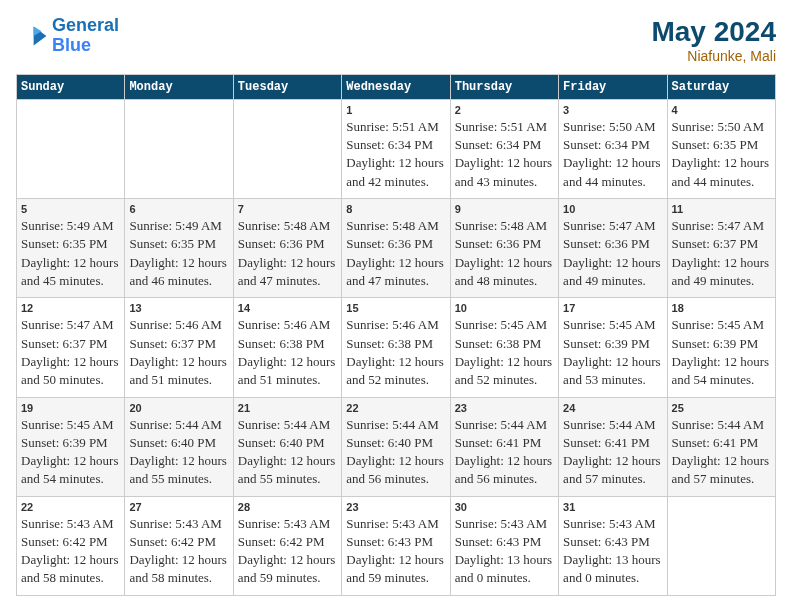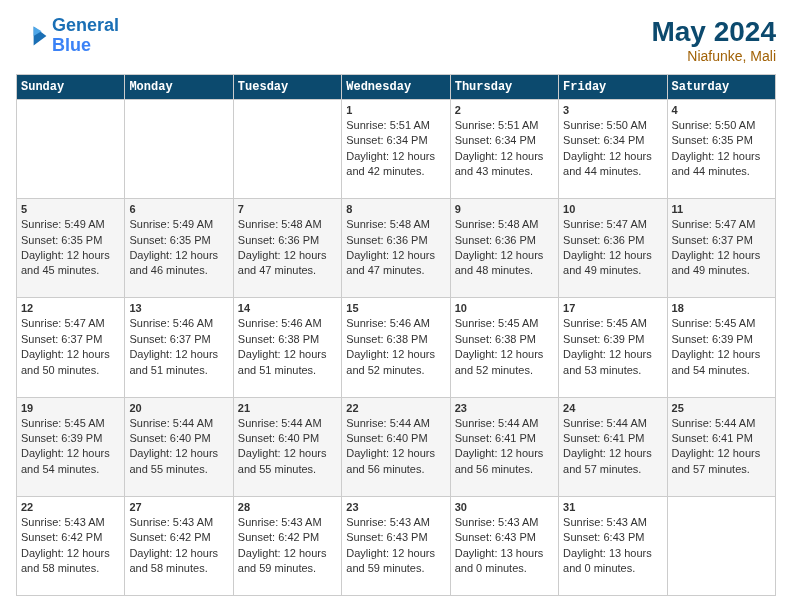--- a/index.html
+++ b/index.html
@@ -81,21 +81,22 @@
       background: #f5f5f5;
     }
     .day-num {
       font-size: 11px;
       font-weight: bold;
       margin-bottom: 2px;
       display: block;
     }
     .day-info {
       line-height: 1.4;
-      font-size: 11px;
+      font-size: 13px;
+      font-family: Liberation Serif, serif;
     }
     .empty-cell {
       background: #fff !important;
     }
   </style>
 </head>
 <body>
 
 <div class="page">
   <div class="header">

